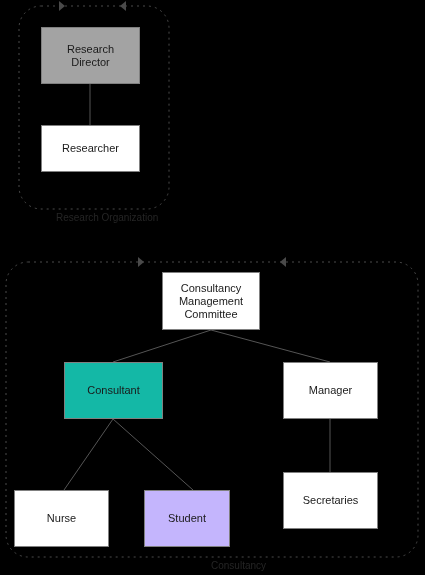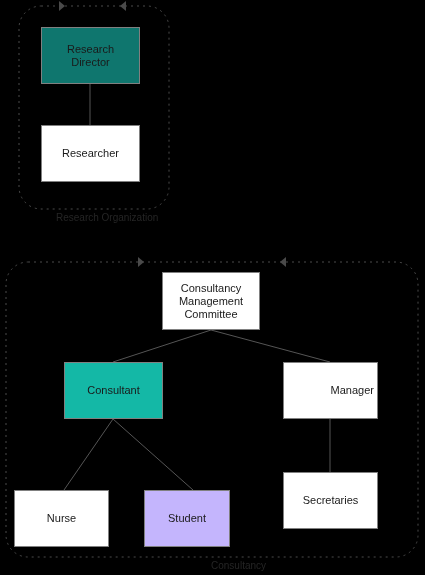--- a/index.html
+++ b/index.html
@@ -69,33 +69,33 @@
       </g>
     <g id="arrows-group">
         <path d="M 59 1 L 65 6 L 59 11 Z" fill="#4a4a4a"></path>
         <path d="M 126 1 L 120 6 L 126 11 Z" fill="#4a4a4a"></path>
         <path d="M 138 257 L 144 262 L 138 267 Z" fill="#4a4a4a"></path>
         <path d="M 286 257 L 280 262 L 286 267 Z" fill="#4a4a4a"></path>
       </g>
   </svg>
 
   <div id="nodes-layer">
-      <div class="node" style="left: 41px; top: 27px; width: 99px; height: 57px; background: #0f766e; border-color: rgb(128, 128, 128); color: rgb(26, 26, 26);">
+      <div class="node" style="left: 41px; top: 27px; width: 99px; height: 57px; background: #a3a3a3; border-color: rgb(128, 128, 128); color: rgb(26, 26, 26);">
         <span>Research<br>Director</span>
       </div>
-      <div class="node" style="left: 41px; top: 125px; width: 99px; height: 57px; background: rgb(255, 255, 255); border-color: rgb(128, 128, 128); color: rgb(26, 26, 26);">
+      <div class="node" style="left: 41px; top: 125px; width: 99px; height: 47px; background: rgb(255, 255, 255); border-color: rgb(128, 128, 128); color: rgb(26, 26, 26);">
         <span>Researcher</span>
       </div>
       <div class="node" style="left: 162px; top: 272px; width: 98px; height: 58px; background: rgb(255, 255, 255); border-color: rgb(128, 128, 128); color: rgb(26, 26, 26);">
         <span>Consultancy<br>Management<br>Committee</span>
       </div>
       <div class="node" style="left: 64px; top: 362px; width: 99px; height: 57px; background: #14b8a6; border-color: rgb(128, 128, 128); color: rgb(26, 26, 26);">
         <span>Consultant</span>
       </div>
-      <div class="node" style="left: 283px; top: 362px; width: 95px; height: 57px; background: rgb(255, 255, 255); border-color: rgb(128, 128, 128); color: rgb(26, 26, 26); justify-content: flex-end;">
+      <div class="node" style="left: 283px; top: 362px; width: 95px; height: 57px; background: rgb(255, 255, 255); border-color: rgb(128, 128, 128); color: rgb(26, 26, 26);">
         <span>Manager</span>
       </div>
       <div class="node" style="left: 14px; top: 490px; width: 95px; height: 57px; background: rgb(255, 255, 255); border-color: rgb(128, 128, 128); color: rgb(26, 26, 26);">
         <span>Nurse</span>
       </div>
       <div class="node" style="left: 144px; top: 490px; width: 86px; height: 57px; background: #c4b5fd; border-color: rgb(128, 128, 128); color: rgb(26, 26, 26); align-items: center;">
         <span>Student</span>
       </div>
       <div class="node" style="left: 283px; top: 472px; width: 95px; height: 57px; background: rgb(255, 255, 255); border-color: rgb(128, 128, 128); color: rgb(26, 26, 26);">
         <span>Secretaries</span>

